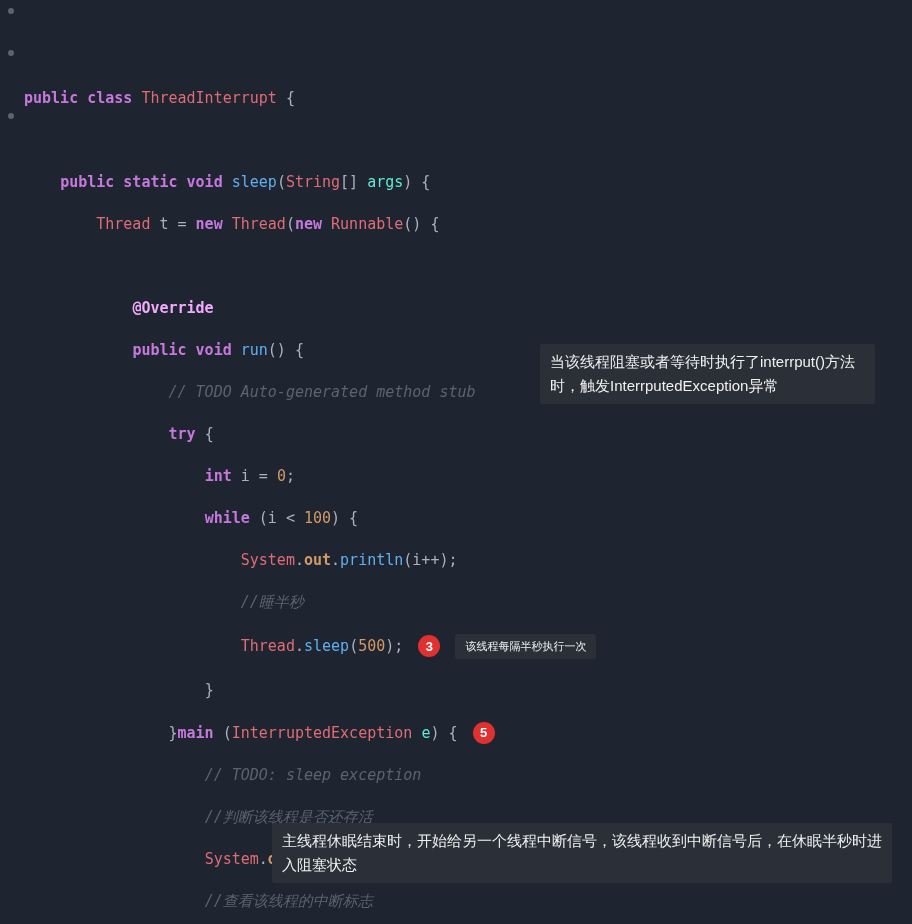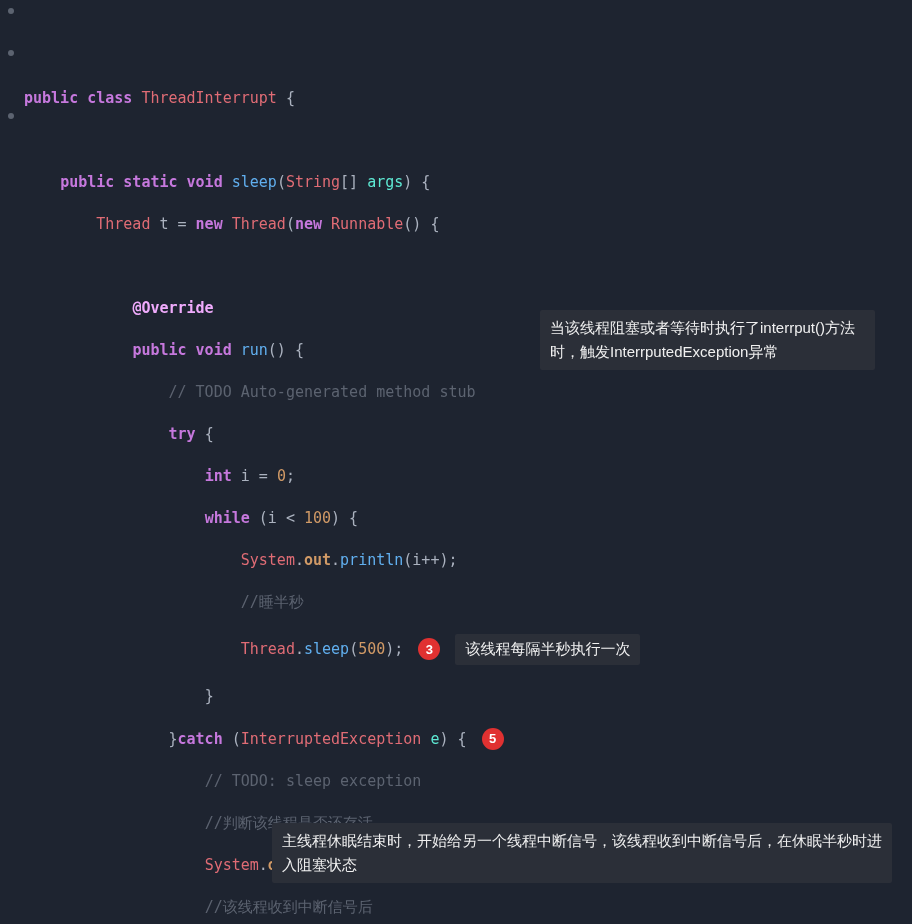--- a/index.html
+++ b/index.html
@@ -12,21 +12,21 @@
     padding: 4px 0 4px 24px;
     width: 912px;
     position: relative;
     white-space: pre;
   }
   .kw { color: #c678dd; font-weight: bold; }
   .type { color: #e06c75; }
   .method { color: #61afef; }
   .field { color: #d19a66; font-weight: bold; }
   .num { color: #d19a66; }
-  .comment { color: #5c6370; }
+  .comment { color: #5c6370; font-style: italic; }
   .annotation { color: #f0abfc; font-weight: bold; }
   .var { color: #5eead4; }
   .white { color: #abb2bf; }
 
   .badge {
     display: inline-flex;
     align-items: center;
     justify-content: center;
     width: 22px;
     height: 22px;
@@ -38,21 +38,21 @@
     font-family: sans-serif;
     margin: 0 6px;
     vertical-align: middle;
     line-height: 1;
   }
   .tooltip {
     display: inline-block;
     background: #2b2f38;
     color: #f0f0f0;
     font-family: "Microsoft YaHei", sans-serif;
-    font-size: 15px;
+    font-size: 11px;
     padding: 4px 10px;
     border-radius: 2px;
     white-space: normal;
     vertical-align: middle;
     line-height: 1.5;
   }
   .tooltip-abs {
     position: absolute;
     background: #2b2f38;
     color: #f0f0f0;
@@ -86,25 +86,25 @@
 <div class="line"><span class="gutter-dot" style="top:113px"></span>            <span class="annotation">@Override</span></div>
 <div class="line">            <span class="kw">public</span> <span class="kw">void</span> <span class="method">run</span><span class="white">() {</span></div>
 <div class="line">                <span class="comment">// TODO Auto-generated method stub</span></div>
 <div class="line">                <span class="kw">try</span> <span class="white">{</span></div>
 <div class="line">                    <span class="kw">int</span> <span class="white">i</span> <span class="white">=</span> <span class="num">0</span><span class="white">;</span></div>
 <div class="line">                    <span class="kw">while</span> <span class="white">(i &lt;</span> <span class="num">100</span><span class="white">) {</span></div>
 <div class="line">                        <span class="type">System</span><span class="white">.</span><span class="field">out</span><span class="white">.</span><span class="method">println</span><span class="white">(i++);</span></div>
 <div class="line">                        <span class="comment">//睡半秒</span></div>
 <div class="line">                        <span class="type">Thread</span><span class="white">.</span><span class="method">sleep</span><span class="white">(</span><span class="num">500</span><span class="white">);</span> <span class="badge">3</span> <span class="tooltip">该线程每隔半秒执行一次</span></div>
 <div class="line">                    <span class="white">}</span></div>
-<div class="line">                <span class="white">}</span><span class="kw">catch</span> <span class="white">(</span><span class="type">InterruptedException</span> <span class="var">e</span><span class="white">) {</span> <span class="badge">5</span></div>
+<div class="line">                <span class="white">}</span><span class="kw">main</span> <span class="white">(</span><span class="type">InterruptedException</span> <span class="var">e</span><span class="white">) {</span> <span class="badge">5</span></div>
 <div class="line">                    <span class="comment">// TODO: sleep exception</span></div>
 <div class="line">                    <span class="comment">//判断该线程是否还存活</span></div>
 <div class="line">                    <span class="type">System</span><span class="white">.</span><span class="field">out</span><span class="white">.</span><span class="method">println</span><span class="white">(</span><span class="type">Thread</span><span class="white">.</span><span class="method">currentThread</span><span class="white">().</span><span class="method">isAlive</span><span class="white">());</span></div>
-<div class="line">                    <span class="comment">//该线程收到中断信号后</span></div>
+<div class="line">                    <span class="comment">//查看该线程的中断标志</span></div>
 
 
 
 
 
 
 
 
 
 
@@ -113,17 +113,17 @@
 
 
 
 
 
 
 
 
 
 
-<div class="tooltip-abs" style="top:310px; left:540px; width:335px;">当该线程阻塞或者等待时执行了interrput()方法时，触发InterrputedException异常</div>
+<div class="tooltip-abs" style="top:344px; left:540px; width:335px;">当该线程阻塞或者等待时执行了interrput()方法时，触发InterrputedException异常</div>
 <div class="tooltip-abs" style="top:823px; left:272px; width:620px;">主线程休眠结束时，开始给另一个线程中断信号，该线程收到中断信号后，在休眠半秒时进入阻塞状态</div>
 
 
 
 
 </body></html>

